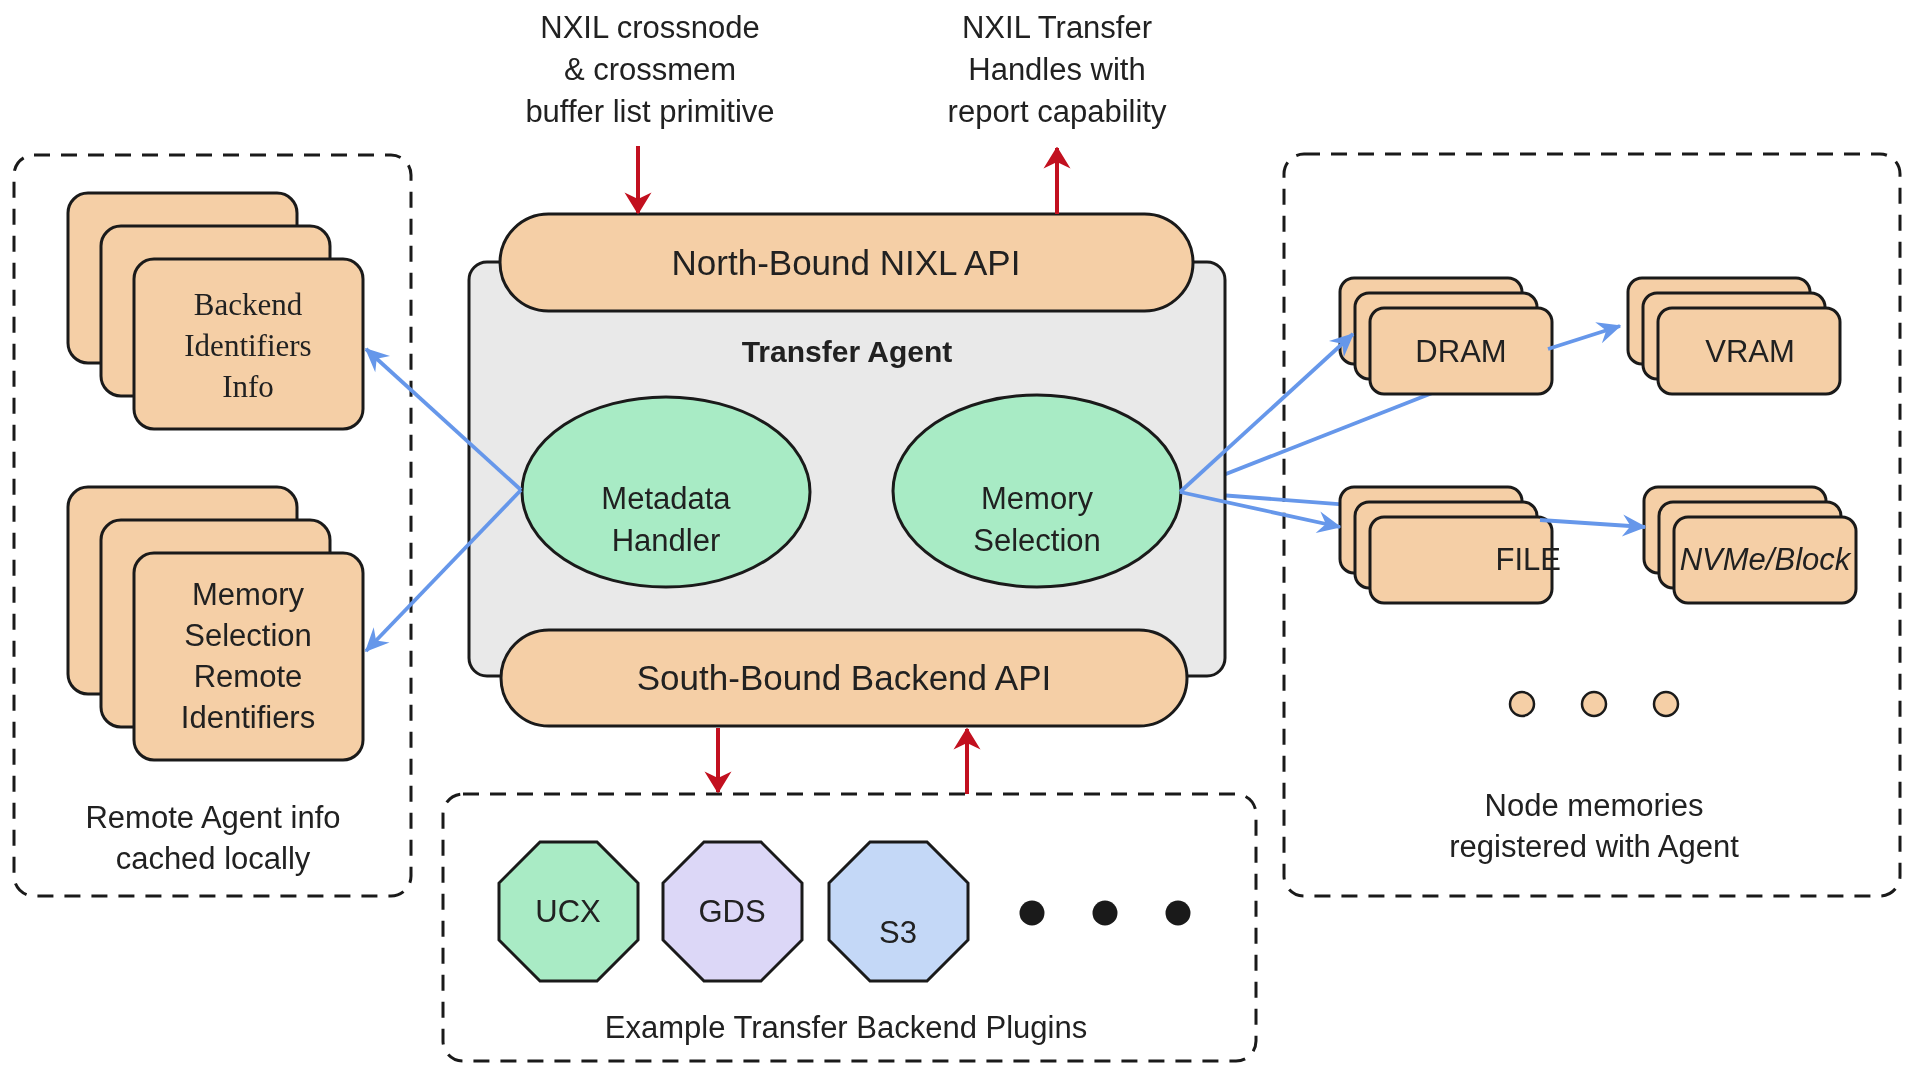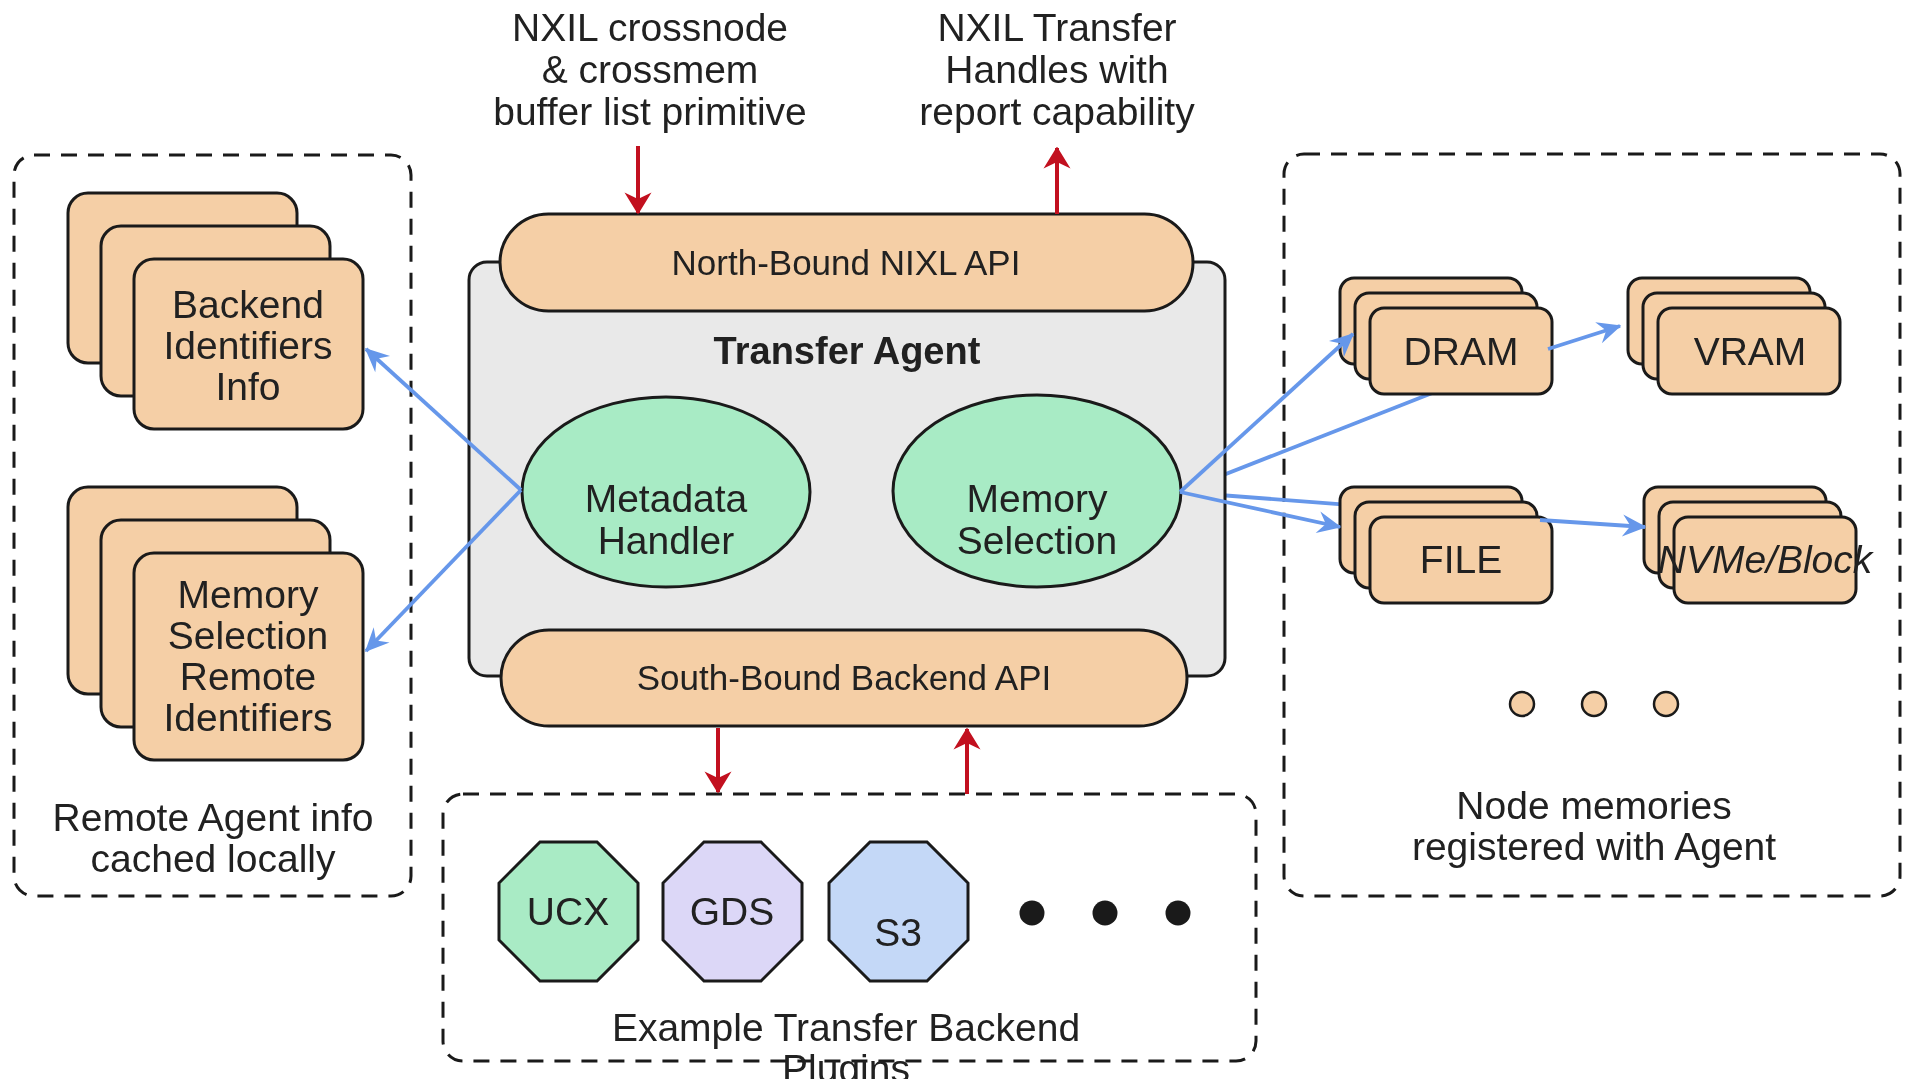--- a/index.html
+++ b/index.html
@@ -30,25 +30,25 @@
   .oct-gds{fill:var(--c-gds_fill);}
   .oct-s3{fill:var(--c-s3_fill);}
   .dot{fill:var(--c-ink);stroke:none;}
   .mincircle{fill:var(--c-card_fill);stroke:var(--c-ink);stroke-width:2.5;}
   .blue{stroke:var(--c-blue_arrow);stroke-width:3.8;fill:none;}
   .red{stroke:var(--c-red_arrow);stroke-width:4;fill:none;}
   .bluehead{fill:var(--c-blue_arrow);}
   .redhead{fill:var(--c-red_arrow);}
 
   .label{position:absolute;text-align:center;color:var(--c-text);
-         font-size:39px;line-height:41px;}
+         font-size:31px;line-height:41px;}
   .label span{display:block;}
   .note{line-height:42px;}
   .apilabel{font-size:35px;line-height:41px;}
-  .title{font-size:38px;line-height:41px;font-weight:bold;}
+  .title{font-size:30px;line-height:41px;font-weight:bold;}
   .ovallabel{line-height:42px;margin-top:28px;}
 </style>
 </head>
 <body>
 
 <div class="stage">
 
 <svg width="1920" height="1079" viewBox="0 0 1920 1079">
   <defs>
     <marker id="mblue" viewBox="0 0 25 23" refX="23.5" refY="11.5" markerWidth="25" markerHeight="23" markerUnits="userSpaceOnUse" orient="auto">
@@ -151,21 +151,21 @@
   <span>Handler</span>
 </div>
 <div class="label ovallabel" style="left:887px;top:450px;width:300px;">
   <span>Memory</span>
   <span>Selection</span>
 </div>
 <div class="label apilabel" style="left:544px;top:657px;width:600px;">
   <span>South-Bound Backend API</span>
 </div>
 
-<div class="label" style="left:98px;top:284px;width:300px;">
+<div class="label" style="left:98px;top:284px;width:300px;font-family:Liberation Serif, serif;">
   <span>Backend</span>
   <span>Identifiers</span>
   <span>Info</span>
 </div>
 <div class="label" style="left:98px;top:574px;width:300px;">
   <span>Memory</span>
   <span>Selection</span>
   <span>Remote</span>
   <span>Identifiers</span>
 </div>
@@ -173,21 +173,21 @@
   <span>Remote Agent info</span>
   <span>cached locally</span>
 </div>
 
 <div class="label" style="left:1361px;top:331px;width:200px;">
   <span>DRAM</span>
 </div>
 <div class="label" style="left:1650px;top:331px;width:200px;">
   <span>VRAM</span>
 </div>
-<div class="label" style="left:1361px;top:539px;width:200px;">
+<div class="label" style="left:1361px;top:539px;width:200px;text-align:right;">
   <span>FILE</span>
 </div>
 <div class="label" style="left:1645px;top:539px;width:240px;font-style:italic;">
   <span>NVMe/Block</span>
 </div>
 <div class="label" style="left:1394px;top:785px;width:400px;">
   <span>Node memories</span>
   <span>registered with Agent</span>
 </div>
 

